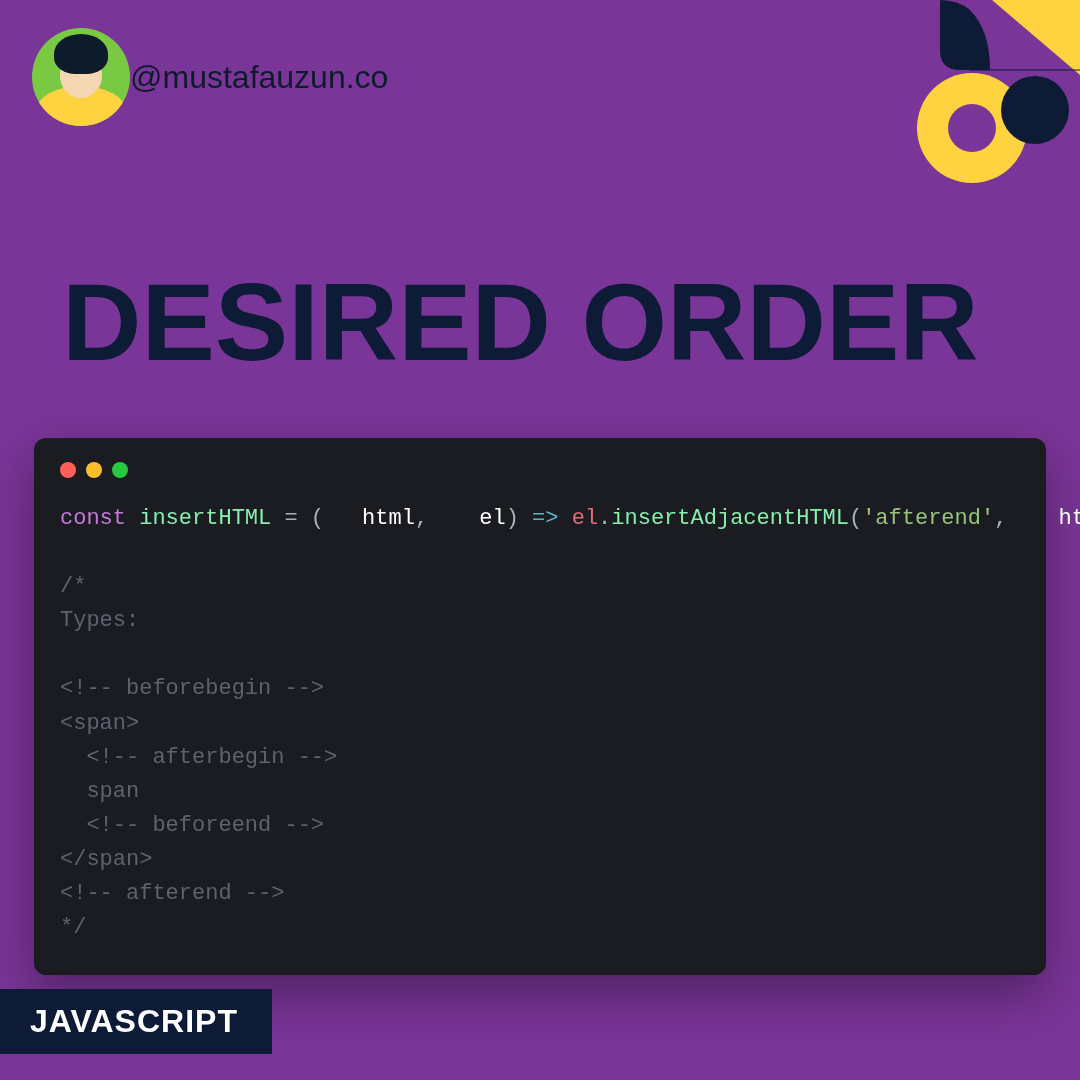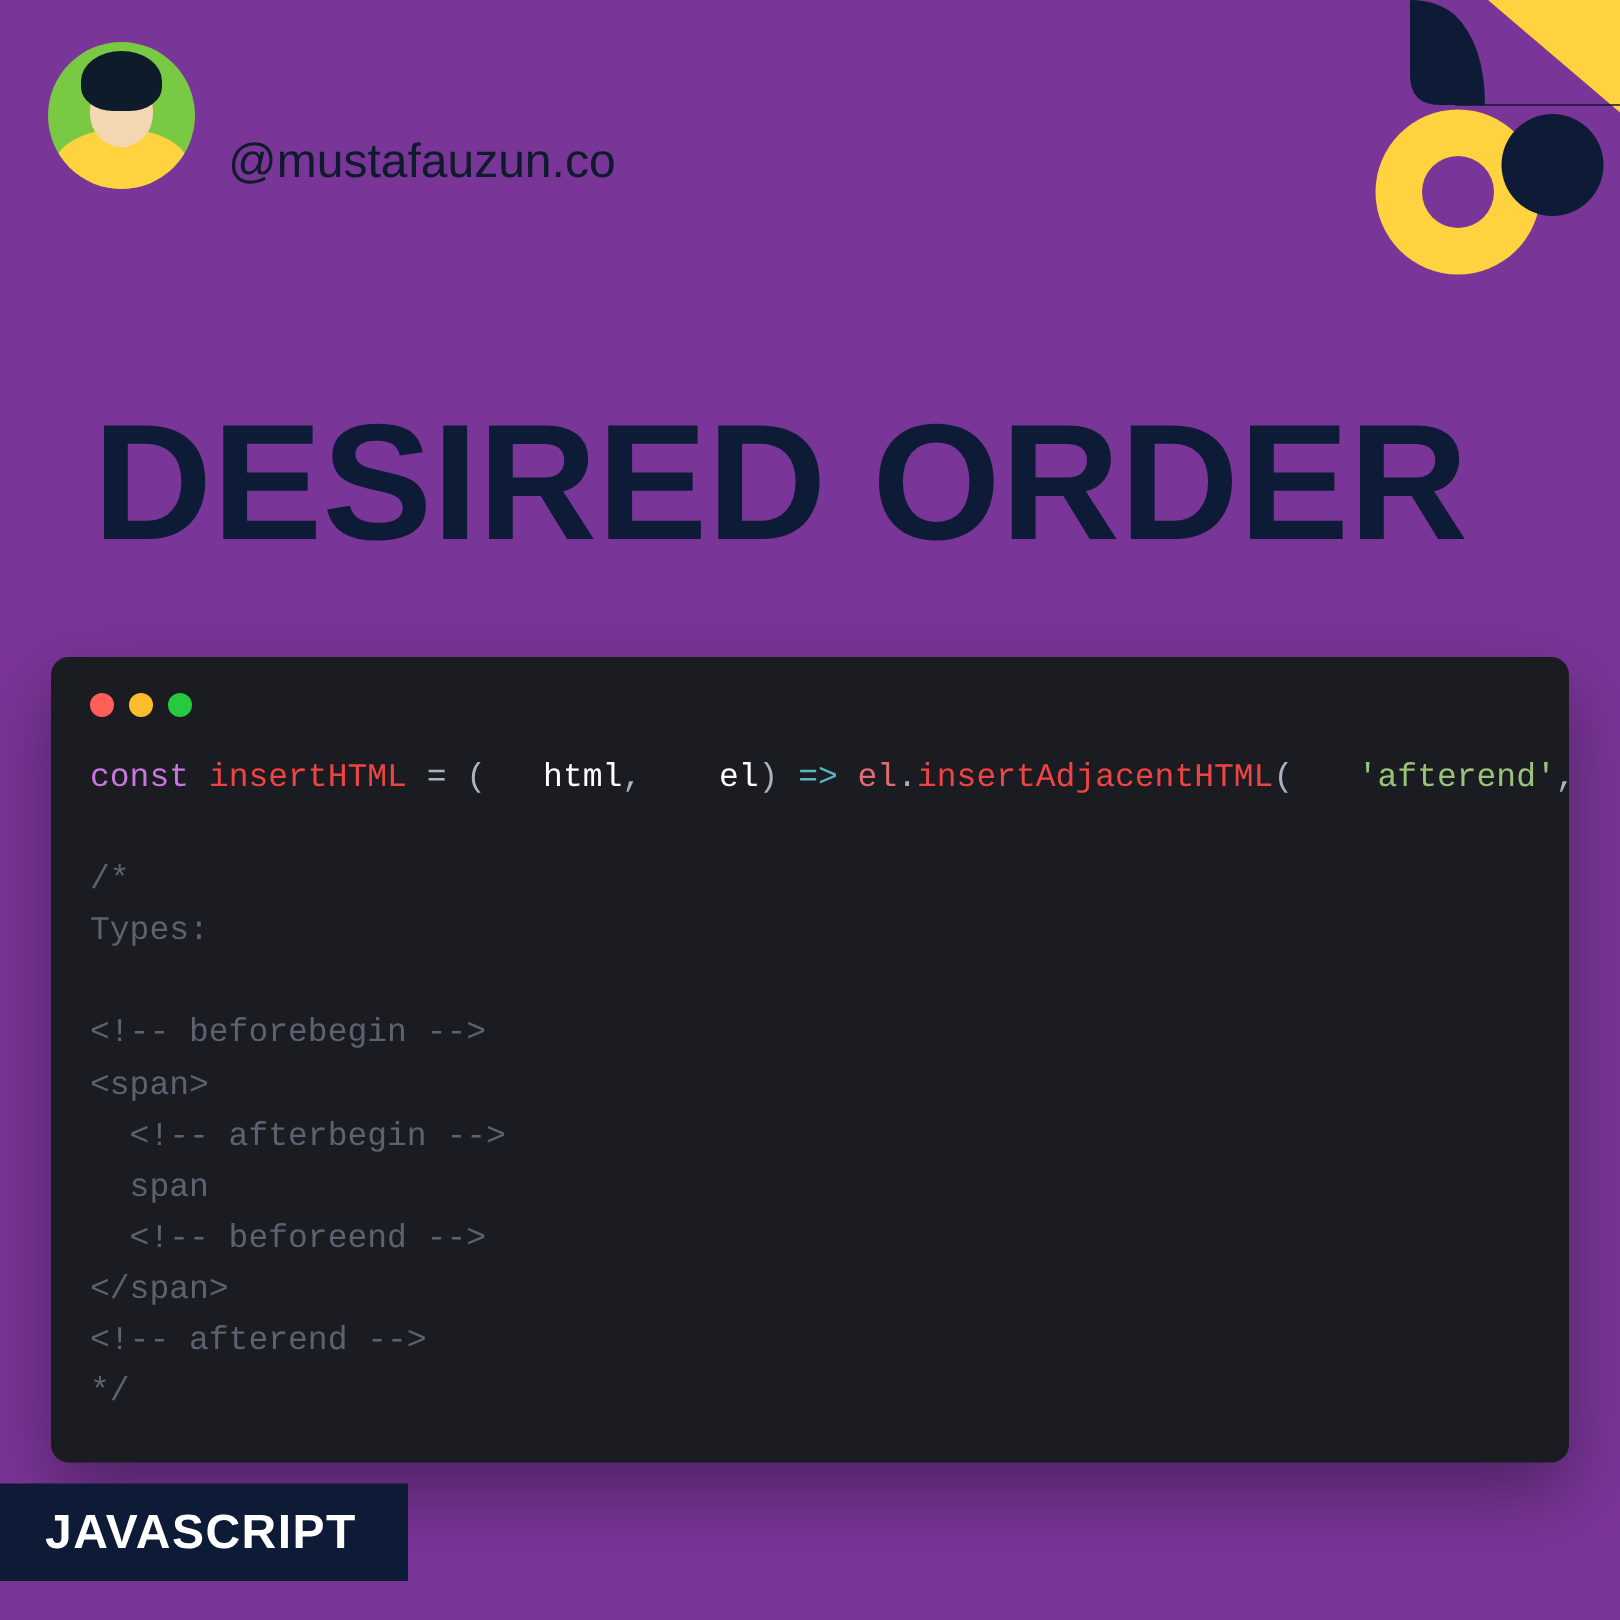--- a/index.html
+++ b/index.html
@@ -11,22 +11,21 @@
     overflow: hidden;
     font-family: -apple-system, BlinkMacSystemFont, "Segoe UI", Arial, sans-serif;
   }
   
   
   .header {
     position: absolute;
     top: 28px;
     left: 32px;
     display: flex;
-    align-items: flex-end;
-    gap: 22px;
+    align-items: center;
   }
   .avatar {
     width: 98px;
     height: 98px;
     border-radius: 50%;
     background: #7ac943;
     position: relative;
     overflow: hidden;
   }
   .avatar .hair {
@@ -123,25 +122,25 @@
   .dot.green { background: #27c93f; }
   
   pre.code {
     font-family: "Menlo", "Consolas", "Courier New", monospace;
     font-size: 22px;
     line-height: 1.55;
     color: #d4d4d4;
     white-space: pre;
   }
   .kw { color: #c678dd; }
-  .fn { color: #ef4444; }
+  .fn { color: #86efac; }
   .param { color: #ffffff; margin-left: 38px; }
   .var { color: #e06c75; }
   .op { color: #56b6c2; }
-  .str { color: #98c379; margin-left: 43px; }
+  .str { color: #98c379; }
   .punc { color: #abb2bf; }
   .comment { color: #5c6370; }
   
   
   .badge {
     position: absolute;
     left: 0;
     bottom: 26px;
     background: #0d1b36;
     color: #fff;

